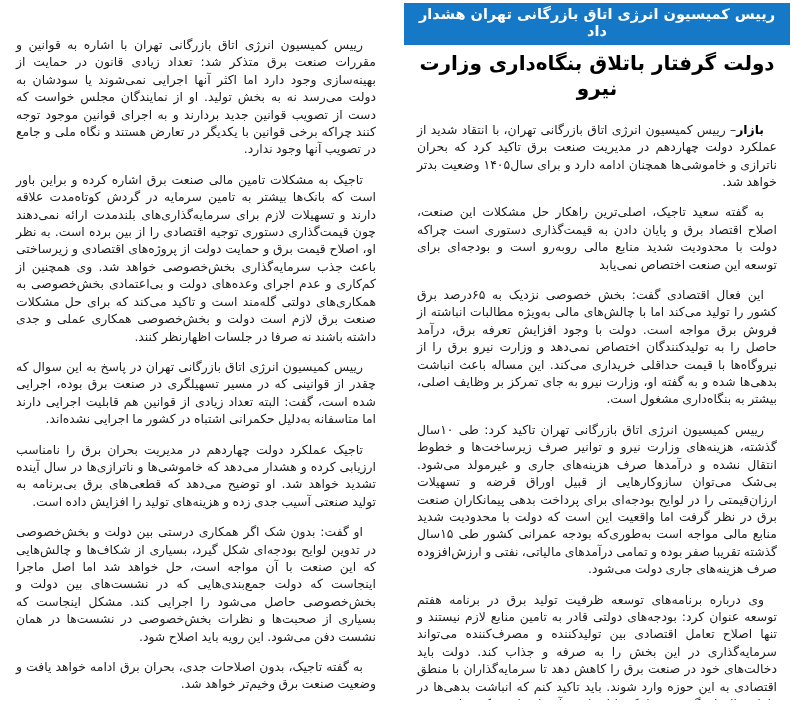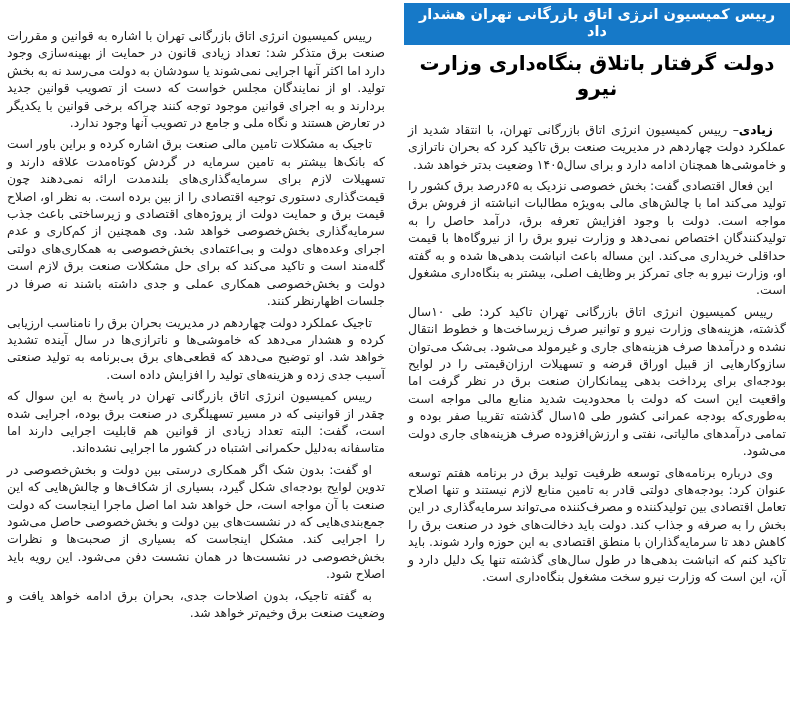--- a/index.html
+++ b/index.html
@@ -45,21 +45,21 @@
     font-size: 20px;
     font-weight: bold;
     color: #000000;
     text-align: center;
     line-height: 1.25;
   }
   .col-left {
     padding-top: 21px;
   }
   .para {
-    margin: 4px;
+    margin: 13px;
     font-size: 12.4px;
     line-height: 17.4px;
     color: #1d1d1d;
     text-align: justify;
     text-indent: 13px;
     word-spacing: -0.5px;
   }
   .para b.lead {
     font-weight: bold;
     color: #000000;
@@ -69,31 +69,32 @@
 <body>
 
 <div class="page">
 
   <div class="col col-right">
     <div class="kicker" style="background: rgb(22, 121, 200); color: rgb(255, 255, 255);">
       <span>رییس کمیسیون انرژی اتاق بازرگانی تهران هشدار داد</span>
     </div>
     <div class="headline">دولت گرفتار باتلاق بنگاه‌داری وزارت نیرو</div>
     <div id="col-right">
-        <p class="para"><b class="lead">زیادی</b>– رییس کمیسیون انرژی اتاق بازرگانی تهران، با انتقاد شدید از عملکرد دولت چهاردهم در مدیریت صنعت برق تاکید کرد که بحران ناترازی و خاموشی‌ها همچنان ادامه دارد و برای سال۱۴۰۵ وضعیت بدتر خواهد شد.</p>
+        <p class="para"><b class="lead">بازار</b>– رییس کمیسیون انرژی اتاق بازرگانی تهران، با انتقاد شدید از عملکرد دولت چهاردهم در مدیریت صنعت برق تاکید کرد که بحران ناترازی و خاموشی‌ها همچنان ادامه دارد و برای سال۱۴۰۵ وضعیت بدتر خواهد شد.</p>
+        <p class="para">به گفته سعید تاجیک، اصلی‌ترین راهکار حل مشکلات این صنعت، اصلاح اقتصاد برق و پایان دادن به قیمت‌گذاری دستوری است چراکه دولت با محدودیت شدید منابع مالی روبه‌رو است و بودجه‌ای برای توسعه این صنعت اختصاص نمی‌یابد</p>
         <p class="para">این فعال اقتصادی گفت: بخش خصوصی نزدیک به ۶۵درصد برق کشور را تولید می‌کند اما با چالش‌های مالی به‌ویژه مطالبات انباشته از فروش برق مواجه است. دولت با وجود افزایش تعرفه برق، درآمد حاصل را به تولیدکنندگان اختصاص نمی‌دهد و وزارت نیرو برق را از نیروگاه‌ها با قیمت حداقلی خریداری می‌کند. این مساله باعث انباشت بدهی‌ها شده و به گفته او، وزارت نیرو به جای تمرکز بر وظایف اصلی، بیشتر به بنگاه‌داری مشغول است.</p>
         <p class="para">رییس کمیسیون انرژی اتاق بازرگانی تهران تاکید کرد: طی ۱۰سال گذشته، هزینه‌های وزارت نیرو و توانیر صرف زیرساخت‌ها و خطوط انتقال نشده و درآمدها صرف هزینه‌های جاری و غیرمولد می‌شود. بی‌شک می‌توان سازوکارهایی از قبیل اوراق قرضه و تسهیلات ارزان‌قیمتی را در لوایح بودجه‌ای برای پرداخت بدهی پیمانکاران صنعت برق در نظر گرفت اما واقعیت این است که دولت با محدودیت شدید منابع مالی مواجه است به‌طوری‌که بودجه عمرانی کشور طی ۱۵سال گذشته تقریبا صفر بوده و تمامی درآمدهای مالیاتی، نفتی و ارزش‌افزوده صرف هزینه‌های جاری دولت می‌شود.</p>
         <p class="para">وی درباره برنامه‌های توسعه ظرفیت تولید برق در برنامه هفتم توسعه عنوان کرد: بودجه‌های دولتی قادر به تامین منابع لازم نیستند و تنها اصلاح تعامل اقتصادی بین تولیدکننده و مصرف‌کننده می‌تواند سرمایه‌گذاری در این بخش را به صرفه و جذاب کند. دولت باید دخالت‌های خود در صنعت برق را کاهش دهد تا سرمایه‌گذاران با منطق اقتصادی به این حوزه وارد شوند. باید تاکید کنم که انباشت بدهی‌ها در طول سال‌های گذشته تنها یک دلیل دارد و آن، این است که وزارت نیرو سخت مشغول بنگاه‌داری است.</p>
       </div>
   </div>
 
   <div class="col col-left">
     <div id="col-left">
         <p class="para">رییس کمیسیون انرژی اتاق بازرگانی تهران با اشاره به قوانین و مقررات صنعت برق متذکر شد: تعداد زیادی قانون در حمایت از بهینه‌سازی وجود دارد اما اکثر آنها اجرایی نمی‌شوند یا سودشان به دولت می‌رسد نه به بخش تولید. او از نمایندگان مجلس خواست که دست از تصویب قوانین جدید بردارند و به اجرای قوانین موجود توجه کنند چراکه برخی قوانین با یکدیگر در تعارض هستند و نگاه ملی و جامع در تصویب آنها وجود ندارد.</p>
         <p class="para">تاجیک به مشکلات تامین مالی صنعت برق اشاره کرده و براین باور است که بانک‌ها بیشتر به تامین سرمایه در گردش کوتاه‌مدت علاقه دارند و تسهیلات لازم برای سرمایه‌گذاری‌های بلندمدت ارائه نمی‌دهند چون قیمت‌گذاری دستوری توجیه اقتصادی را از بین برده است. به نظر او، اصلاح قیمت برق و حمایت دولت از پروژه‌های اقتصادی و زیرساختی باعث جذب سرمایه‌گذاری بخش‌خصوصی خواهد شد. وی همچنین از کم‌کاری و عدم اجرای وعده‌های دولت و بی‌اعتمادی بخش‌خصوصی به همکاری‌های دولتی گله‌مند است و تاکید می‌کند که برای حل مشکلات صنعت برق لازم است دولت و بخش‌خصوصی همکاری عملی و جدی داشته باشند نه صرفا در جلسات اظهارنظر کنند.</p>
+        <p class="para">رییس کمیسیون انرژی اتاق بازرگانی تهران در پاسخ به این سوال که چقدر از قوانینی که در مسیر تسهیلگری در صنعت برق بوده، اجرایی شده است، گفت: البته تعداد زیادی از قوانین هم قابلیت اجرایی دارند اما متاسفانه به‌دلیل حکمرانی اشتباه در کشور ما اجرایی نشده‌اند.</p>
         <p class="para">تاجیک عملکرد دولت چهاردهم در مدیریت بحران برق را نامناسب ارزیابی کرده و هشدار می‌دهد که خاموشی‌ها و ناترازی‌ها در سال آینده تشدید خواهد شد. او توضیح می‌دهد که قطعی‌های برق بی‌برنامه به تولید صنعتی آسیب جدی زده و هزینه‌های تولید را افزایش داده است.</p>
-        <p class="para">رییس کمیسیون انرژی اتاق بازرگانی تهران در پاسخ به این سوال که چقدر از قوانینی که در مسیر تسهیلگری در صنعت برق بوده، اجرایی شده است، گفت: البته تعداد زیادی از قوانین هم قابلیت اجرایی دارند اما متاسفانه به‌دلیل حکمرانی اشتباه در کشور ما اجرایی نشده‌اند.</p>
         <p class="para">او گفت: بدون شک اگر همکاری درستی بین دولت و بخش‌خصوصی در تدوین لوایح بودجه‌ای شکل گیرد، بسیاری از شکاف‌ها و چالش‌هایی که این صنعت با آن مواجه است، حل خواهد شد اما اصل ماجرا اینجاست که دولت جمع‌بندی‌هایی که در نشست‌های بین دولت و بخش‌خصوصی حاصل می‌شود را اجرایی کند. مشکل اینجاست که بسیاری از صحبت‌ها و نظرات بخش‌خصوصی در نشست‌ها در همان نشست دفن می‌شود. این رویه باید اصلاح شود.</p>
         <p class="para">به گفته تاجیک، بدون اصلاحات جدی، بحران برق ادامه خواهد یافت و وضعیت صنعت برق وخیم‌تر خواهد شد.</p>
       </div>
   </div>
 
 </div>
 
 </body></html>

